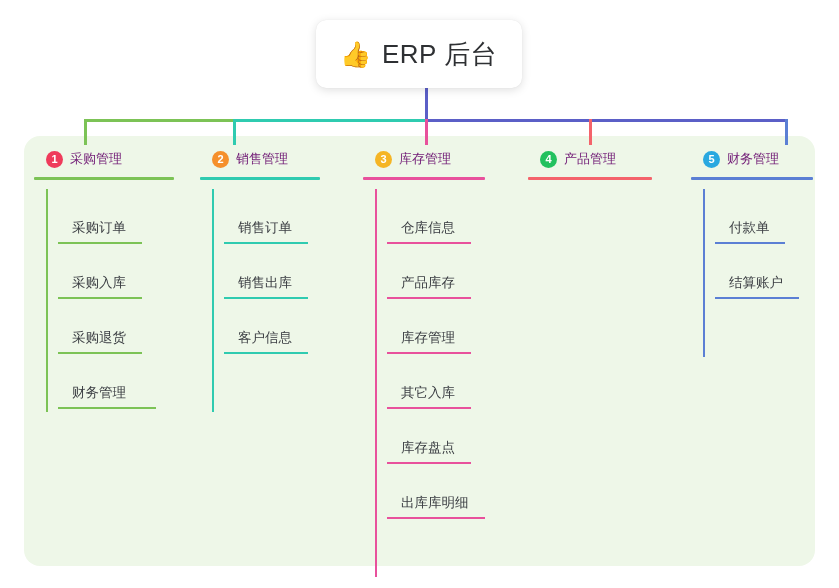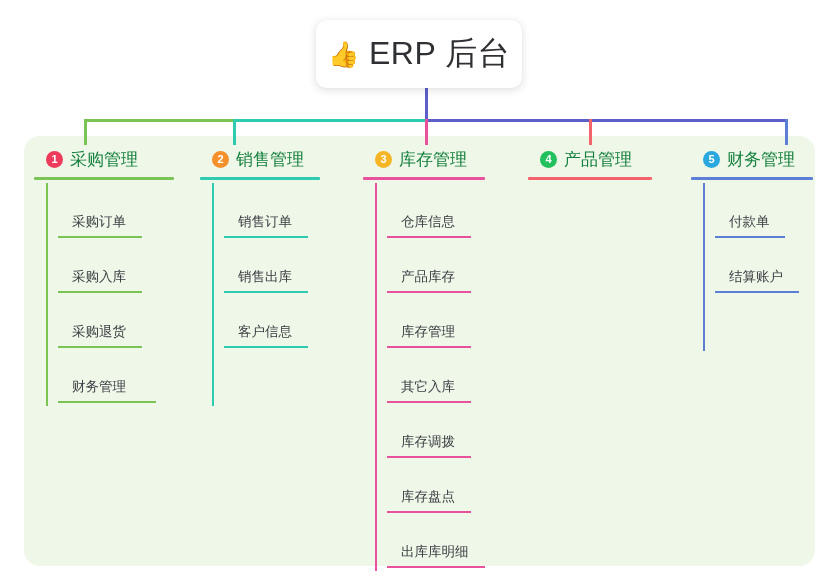--- a/index.html
+++ b/index.html
@@ -33,21 +33,21 @@
     justify-content: center;
     gap: 10px;
     z-index: 6;
   }
   #root-node .root-emoji {
     font-size: 25px;
     line-height: 1;
     display: inline-block;
   }
   #root-node .root-title {
-    font-size: 32px;
+    font-size: 26px;
     color: #2e3033;
     letter-spacing: 0.5px;
     white-space: nowrap;
     text-align: center;
   }
 
   
   #panel {
     position: absolute;
     left: 24px;
@@ -87,34 +87,34 @@
     height: 17px;
     border-radius: 50%;
     color: #ffffff;
     font-size: 11px;
     line-height: 17px;
     text-align: center;
     font-weight: bold;
     flex: 0 0 auto;
   }
   .col-title {
-    font-size: 17px;
-    color: #15803d;
+    font-size: 13px;
+    color: #701a75;
     white-space: nowrap;
   }
   .col-underline {
     height: 3px;
     border-radius: 1px;
     margin-top: 5px;
   }
 
   
   .items {
     position: relative;
-    margin-top: 3px;
+    margin-top: 9px;
     padding-left: 12px;
   }
   .spine {
     position: absolute;
     left: 12px;
     top: 0;
     width: 2px;
   }
   .leaf {
     position: relative;
@@ -226,24 +226,20 @@
           </div>
           <div class="leaf">
             <div class="leaf-label">库存管理</div>
             <div class="leaf-rule" style="background: rgb(232, 81, 156); width: 84px;"></div>
           </div>
           <div class="leaf">
             <div class="leaf-label">其它入库</div>
             <div class="leaf-rule" style="background: rgb(232, 81, 156); width: 84px;"></div>
           </div>
           <div class="leaf">
-            <div class="leaf-label">库存调拨</div>
-            <div class="leaf-rule" style="background: rgb(232, 81, 156); width: 84px;"></div>
-          </div>
-          <div class="leaf">
             <div class="leaf-label">库存盘点</div>
             <div class="leaf-rule" style="background: rgb(232, 81, 156); width: 84px;"></div>
           </div>
           <div class="leaf">
             <div class="leaf-label">出库库明细</div>
             <div class="leaf-rule" style="background: rgb(232, 81, 156); width: 98px;"></div>
           </div>
         </div>
       </div>
       <div class="column" style="left: 528px; width: 124px;">

